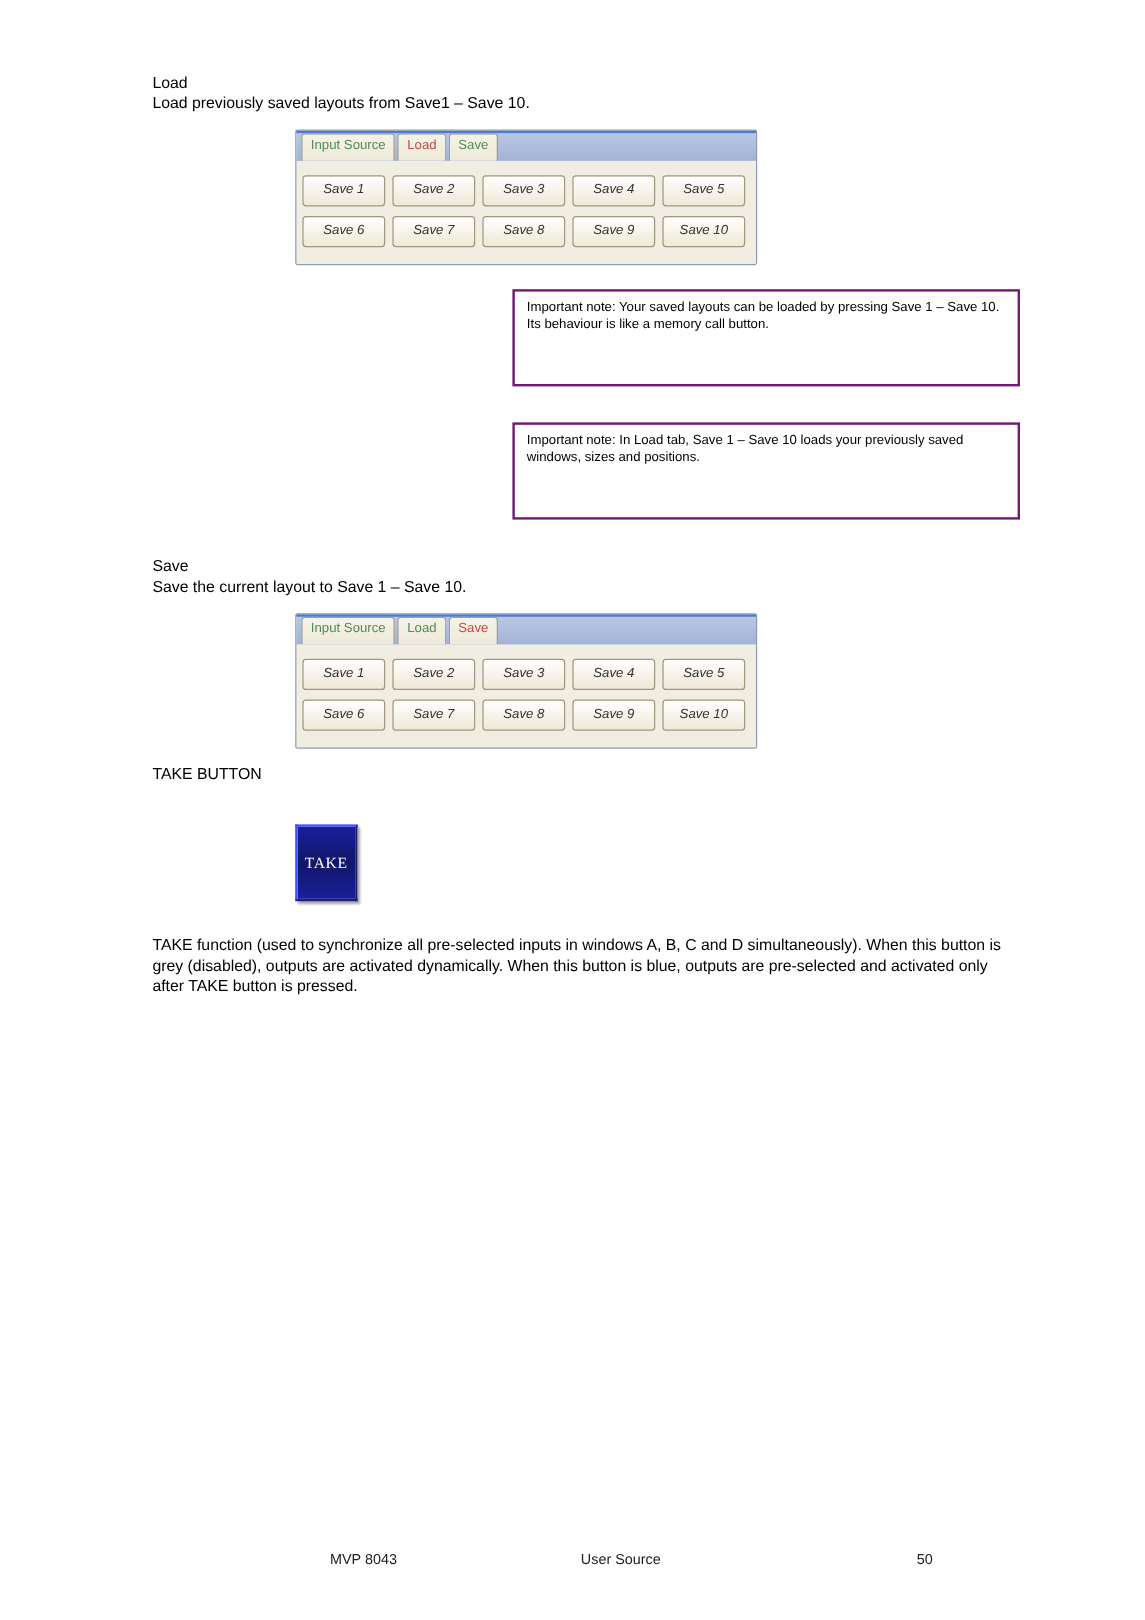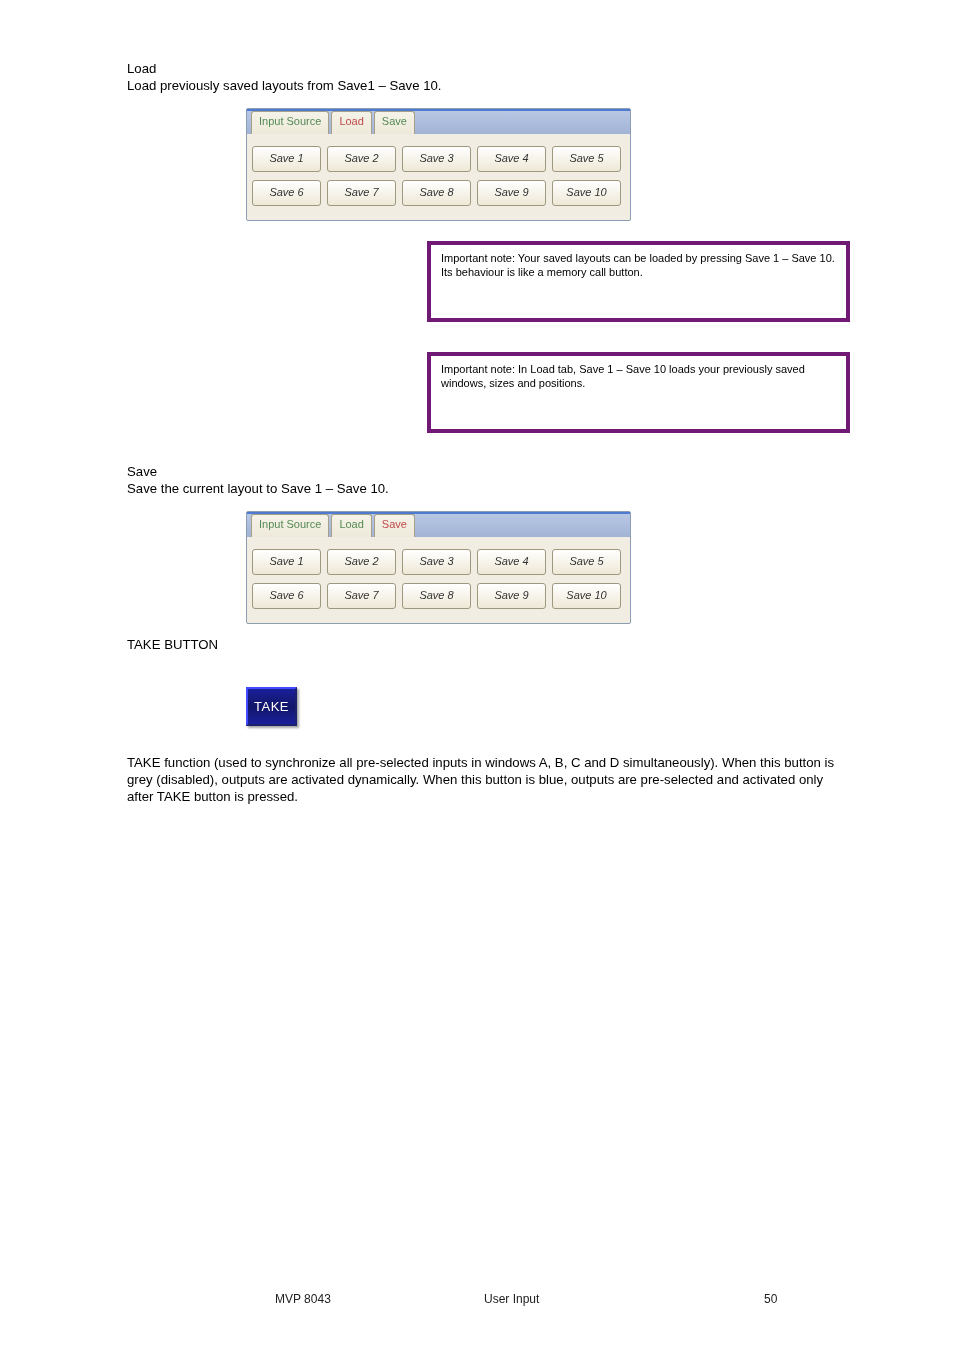--- a/index.html
+++ b/index.html
@@ -59,46 +59,46 @@
     border:1px solid #9e987f;
     border-radius:3px;
     color:#333;
     text-align:center;
     line-height:22px;
   }
   
   .descbox{
     width:423px;
     height:81px;
-    border:4px solid #701a75;
+    border:2px solid #701a75;
     margin:20px 0 30px 300px;
     padding:6px 10px;
     box-sizing:border-box;
     font-size:11px;
     line-height:14px;
   }
   .bodytext{
     font-size:13.2px;
     line-height:17px;
     margin:24px 0 14px 0;
   }
   .sectiontitle{
     font-size:13.2px;
     line-height:17px;
     margin-top:12px;
   }
   
   .takewrap{margin-top:34px;margin-left:119px}
   .takebtn{
     display:inline-block;
-    padding:10px 6px;
+    padding:22px 6px;
     background:linear-gradient(to bottom,#1a1f9b,#111668 50%,#1a1f9b);
     border:2px outset #323ac3;
     color:#fff;
-    font-family:Liberation Sans, sans-serif;
+    font-family:Liberation Serif, serif;
     font-size:13px;
     letter-spacing:.5px;
     box-shadow:2px 2px 2px rgba(0,0,0,.35);
   }
   
   .footer{
     position:absolute;
     top:1292px;
     left:0;
     width:954px;
@@ -186,15 +186,15 @@
   <div class="takewrap">
     <span class="takebtn">TAKE</span>
   </div>
 
   <div class="bodytext" style="margin-top:28px">TAKE function (used to synchronize all pre-selected inputs in windows A, B, C and D simultaneously). When this button is grey (disabled), outputs are activated dynamically. When this button is blue, outputs are pre-selected and activated only after TAKE button is pressed.</div>
 
 </div>
 
 <div class="footer">
   <div>MVP 8043</div>
-  <div>User Input</div>
+  <div>User Source</div>
   <div>50</div>
 </div>
 
 </body></html>

